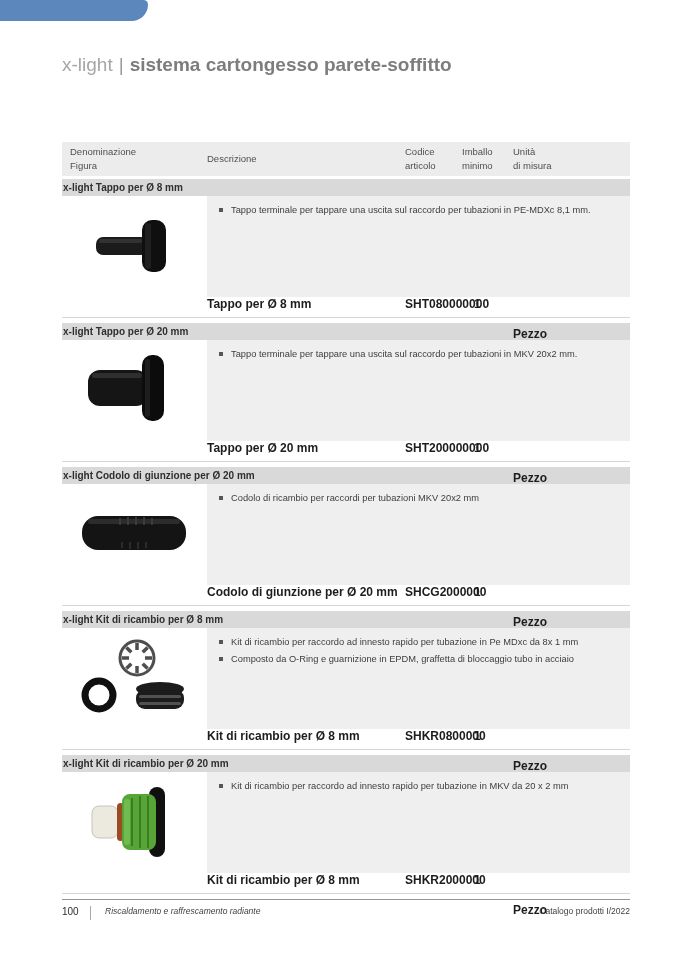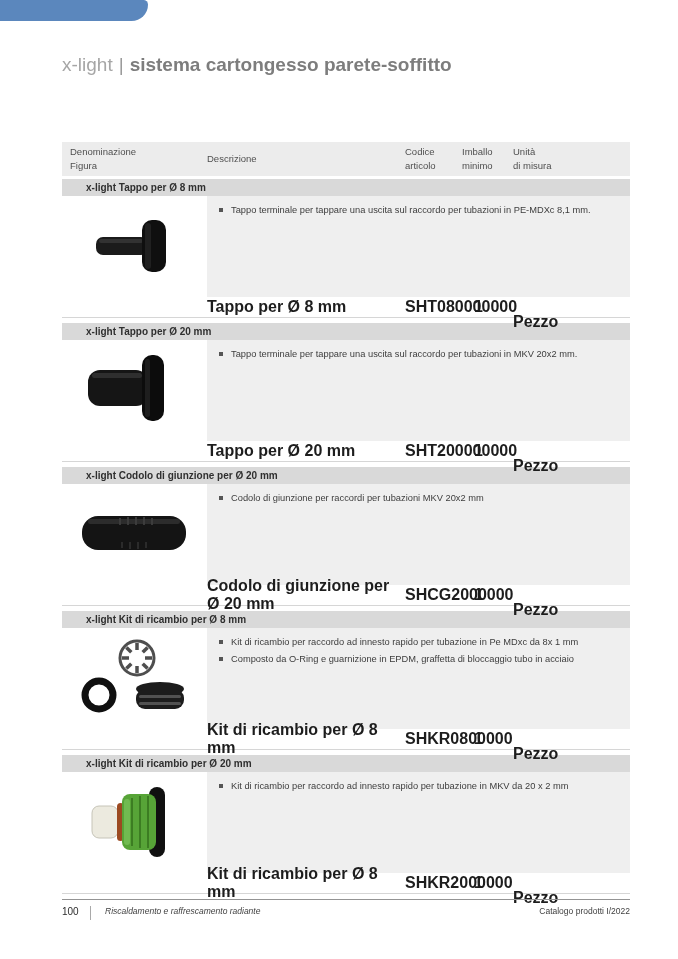--- a/index.html
+++ b/index.html
@@ -20,31 +20,31 @@
     font-size:9.5px; color:#4f4f4f; line-height:1.45;margin-top:32px; }
   .thead .cell { display:flex; flex-direction:column; justify-content:center; }
   .c1 { width:145px; padding-left:8px; }
   .c2 { width:198px; }
   .c3 { width:57px; }
   .c4 { width:51px; }
   .c5 { flex:1; }
 
   .section { margin-bottom:5px; }
   .section-bar { height:17px; background:#d9d9d9; display:flex; align-items:center;
-    padding-left:24px; font-size:10px; font-weight:bold; color:#2f2f2f; }
+    padding-left:1px; font-size:10px; font-weight:bold; color:#2f2f2f; }
   .section-body { display:flex; height:101px; }
   .figure { width:145px; position:relative; background:#ffffff; }
   .figure svg { width:145px; height:100px; display:none; }
   .desc-panel { flex:1; background:#efefef; padding:8px 10px 14px 10px;
     font-size:9.3px; color:#3d3d3d; }
   .bullet { display:flex; margin-bottom:3px; line-height:1.5; }
   .sq { width:4px; height:4px; background:#555; margin:4px 8px 0 2px; flex:none; }
 
-  .section-row { display:flex; align-items:center; height:21px;
-    border-bottom:1px solid #d6d6d6; font-size:16px; font-weight:bold; color:#1d1d1d; }
+  .section-row { display:flex; height:21px;
+    border-bottom:1px solid #d6d6d6; font-size:12px; font-weight:bold; color:#1d1d1d; }
   .rc1 { width:145px; } .rc2 { width:198px; } .rc3 { width:57px; }
   .rc4 { width:51px; padding-left:12px; } .rc5 { flex:1;margin-top:30px; }
 
   .footer { position:absolute; left:62px; top:899px; width:568px;
     border-top:1px solid #949494; padding-top:6px; display:flex; align-items:flex-start;
     font-size:8.5px; color:#3f3f3f; }
   .pagenum { font-size:10px; color:#2d2d2d; width:28px; }
   .vdiv { width:1px; height:14px; background:#a9a9a9; }
   .fleft { margin-left:14px;font-style:italic; }
   .fspacer { flex:1; }
@@ -174,21 +174,21 @@
             <line x1="76" y1="58" x2="76" y2="65"></line>
             <line x1="84" y1="58" x2="84" y2="64"></line>
           </g>
         </svg>
 
       </div>
       <div class="desc-panel">
         <div>
                 <div class="bullet">
                   <span class="sq"></span>
-                  <span>Codolo di giunzione per raccordi per tubazioni MKV 20x2 mm</span>
+                  <span>Codolo di ricambio per raccordi per tubazioni MKV 20x2 mm</span>
                 </div>
               </div>
       </div>
     </div>
     <div class="section-row">
       <div class="rc1"></div>
       <div class="rc2">Codolo di giunzione per Ø 20 mm</div>
       <div class="rc3">SHCG2000000</div>
       <div class="rc4">1</div>
       <div class="rc5">Pezzo</div>

